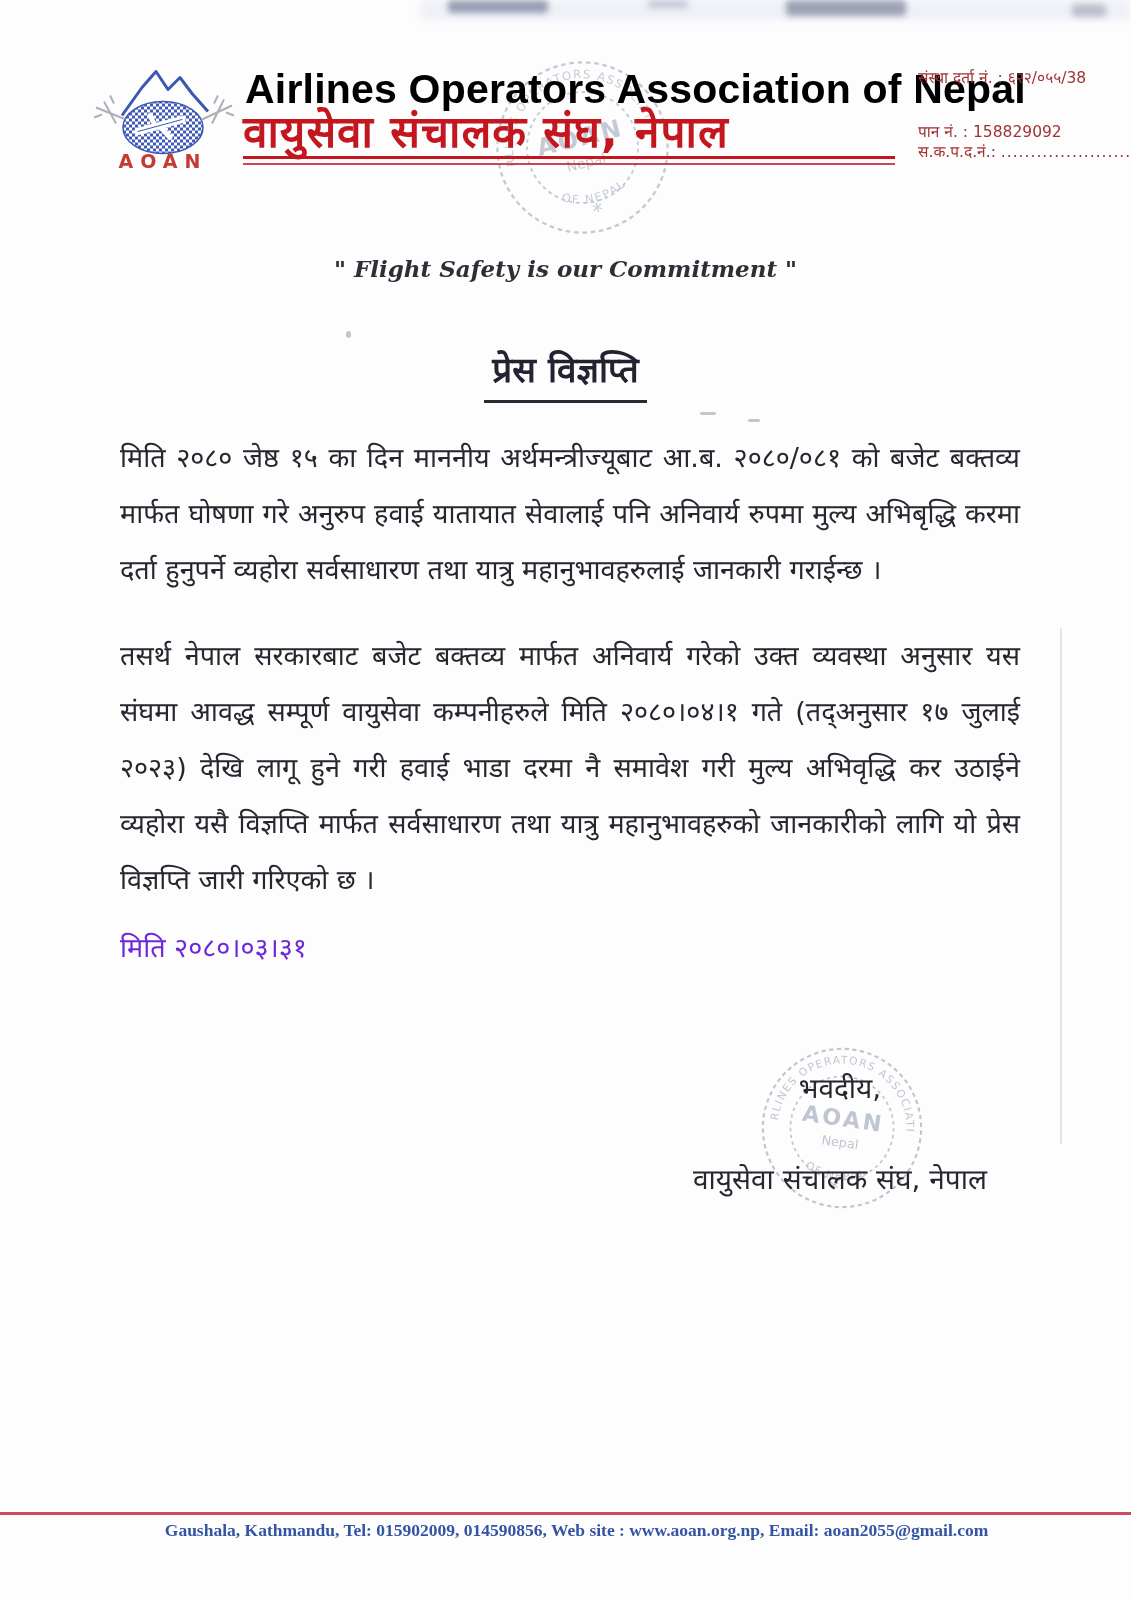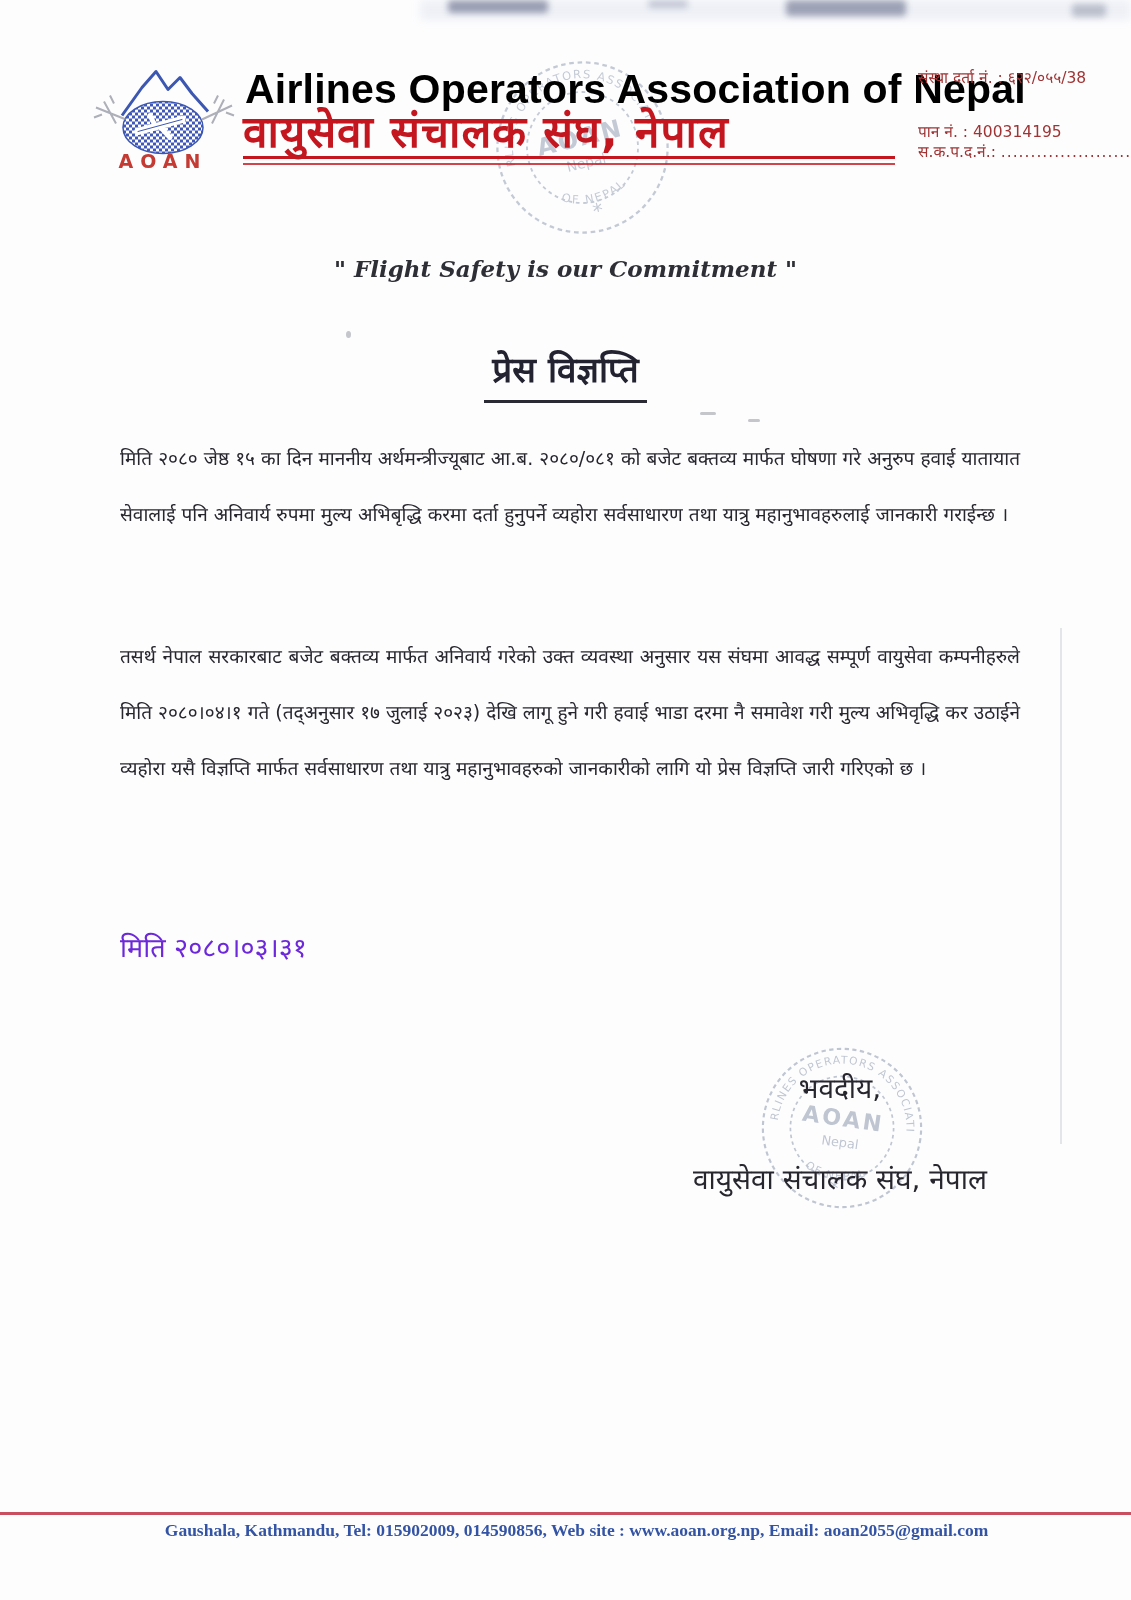--- a/index.html
+++ b/index.html
@@ -61,21 +61,21 @@
   }
   .doc-title-wrap { position:absolute; left:0; top:345px; width:1131px; text-align:center; }
   .doc-title {
     display:inline-block;
     font-size:35px; font-weight:600; color:#222230;
     border-bottom:3px solid #2a2a35; padding:0 8px 8px 8px;
   }
 
   
   .body-text { position:absolute; left:120px; width:900px; text-align:justify;
-    font-size:19px; line-height:56px; color:#27262e; }
+    font-size:27px; line-height:56px; color:#27262e; }
   .para1 { top:430px; }
   .para2 { top:628px; }
   .date-line { position:absolute; left:120px; top:928px; font-size:27px; color:#6d28d9; }
 
   
   .sign-block { position:absolute; left:660px; top:1068px; width:360px; text-align:center;
     font-size:28px; color:#27262e; }
   .sign-closing { margin-bottom:52px; }
   .sign-org { line-height:44px; }
   .sign-addr { line-height:44px; }
@@ -155,21 +155,21 @@
   <div class="np-underline1"></div>
   <div class="np-underline2"></div>
 
   <div class="reg-block">
     <div class="reg-row r1">
       <span>संस्था दर्ता नं. :</span>
       <span>६२२/०५५/38</span>
     </div>
     <div class="reg-row">
       <span>पान नं. :</span>
-      <span>400314195</span>
+      <span>158829092</span>
     </div>
     <div class="reg-row">
       <span>स.क.प.द.नं.:</span>
       <span class="dots">............................</span>
     </div>
   </div>
 
   <div class="motto">" Flight Safety is our Commitment "</div>
 
   <div class="doc-title-wrap">

